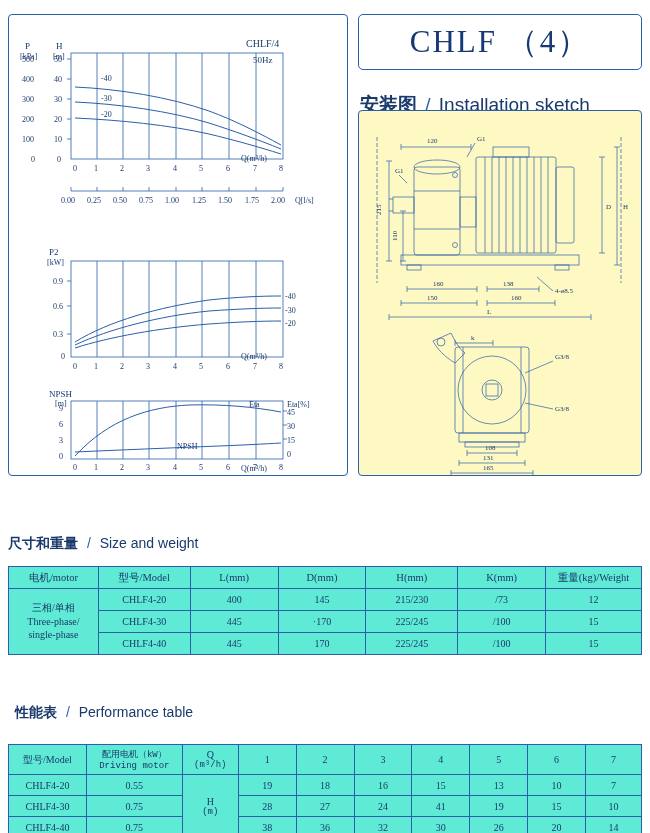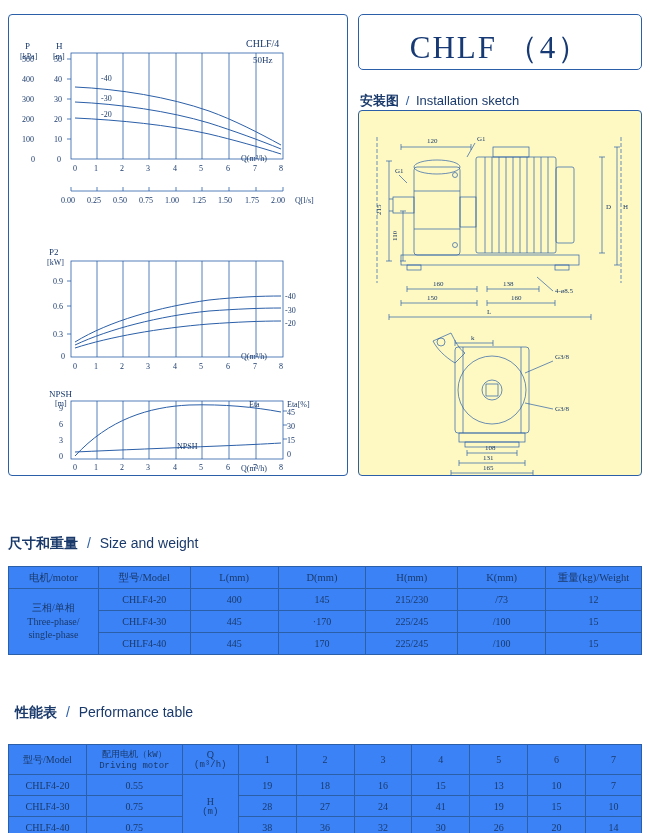--- a/index.html
+++ b/index.html
@@ -16,48 +16,48 @@
   .curve-panel {
     position: absolute; left: 8px; top: 14px; width: 340px; height: 462px;
     border: 1px solid #2b5fa8; border-radius: 4px; background: #fff;
   }
   .curve-svg { position: absolute; left: 0; top: 0; }
 
   
   .title-box {
     position: absolute; left: 358px; top: 14px; width: 284px; height: 56px;
     border: 1px solid #2b5fa8; border-radius: 5px;
-    display: flex; align-items: flex-end; justify-content: center;
+    display: flex; align-items: center; justify-content: center;
   }
   .title-box .t {
     font-family: "Liberation Serif", serif;
     font-size: 31px; letter-spacing: 2px; color: #173a75;
   }
 
   .sketch-head {
-    position: absolute; left: 360px; top: 92px; font-size: 13px; color: #1a3a6b;
+    position: absolute; left: 360px; top: 92px; font-size: 19px; color: #1a3a6b;
   }
   .sketch-head .cn { font-weight: bold; }
   .sketch-head .sep { color: #2b5fa8; margin: 0 3px; }
 
   .sketch-panel {
     position: absolute; left: 358px; top: 110px; width: 284px; height: 366px;
     border: 1px solid #2b5fa8; border-radius: 4px; background: #fef9c3;
   }
   .sketch-svg { position: absolute; left: 0; top: 0; }
 
   
   .sec-head { position: absolute; font-size: 14px; color: #1a3a6b; }
   .sec-head .cn { font-weight: bold; font-size: 14px; }
   .sec-head .sl { color: #2b5fa8; margin: 0 5px; }
   .sec-head .en { font-size: 14px; }
 
   
   table.grid {
-    position: absolute; border-collapse: collapse; background: #3b82f6;
+    position: absolute; border-collapse: collapse; background: #5eead4;
   }
   table.grid td, table.grid th {
     border: 1px solid #2b5fa8;
     text-align: center; vertical-align: middle;
     font-size: 10px; font-weight: normal; color: #1a3a6b;
     padding: 3px 2px;
     font-family: "Liberation Serif", serif;
   }
   #size-table { left: 8px; top: 566px; width: 634px; }
   #size-table td, #size-table th { height: 22px; }

